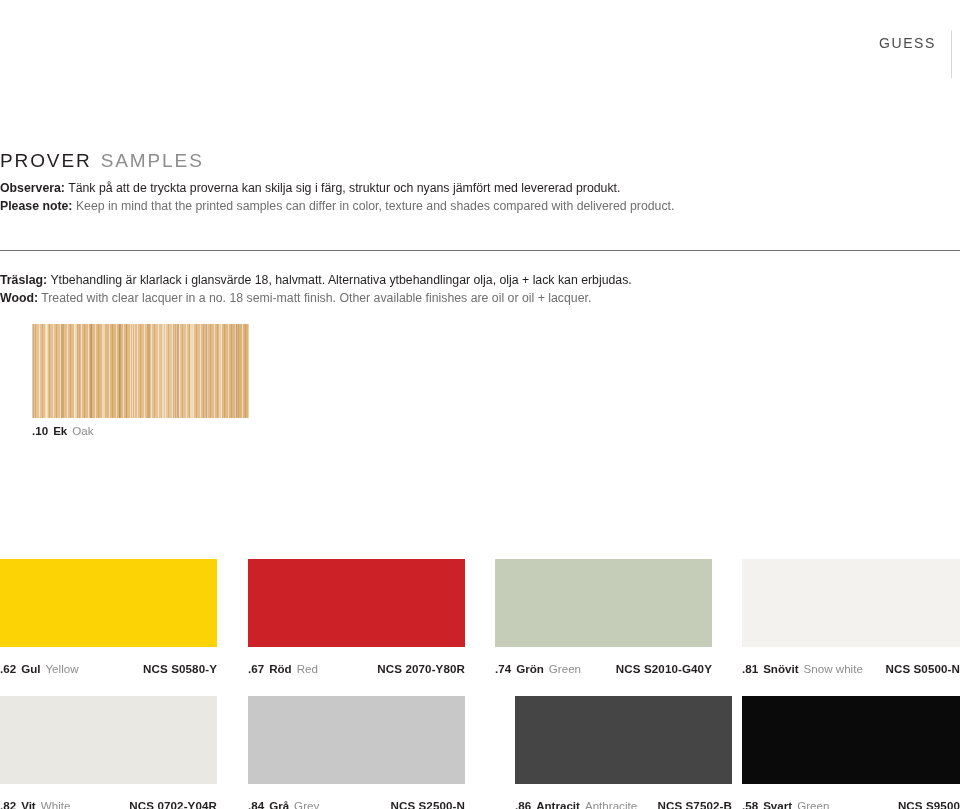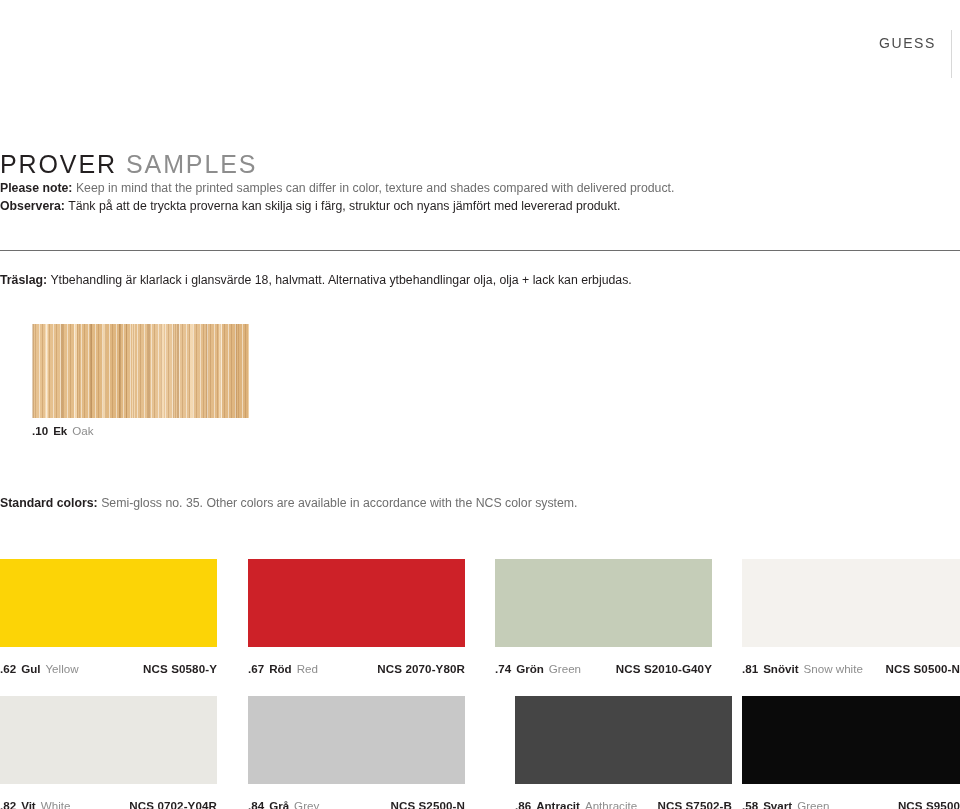--- a/index.html
+++ b/index.html
@@ -42,21 +42,21 @@
     width: 1px;
     height: 48px;
     background: #d8d8d8;
   }
 
   
   .section-title {
     position: absolute;
     left: 0;
     top: 150px;
-    font-size: 25px;
+    font-size: 19px;
     letter-spacing: 1.9px;
     white-space: nowrap;
   }
   .section-title .sv {
     color: #231f20;
     font-weight: 400;
   }
   .section-title .en {
     color: #8d8d8d;
     font-weight: 400;
@@ -202,52 +202,52 @@
   <div class="header-rule"></div>
   <div class="brand">GUESS</div>
 </div>
 
 <div class="section-title">
   <span class="sv">PROVER</span><span class="en">SAMPLES</span>
 </div>
 
 <div class="note note-prover">
   <span class="line">
+    <span class="lbl-sv">Observera:</span>
+    <span class="txt-sv">Tänk på att de tryckta proverna kan skilja sig i färg, struktur och nyans jämfört med levererad produkt.</span>
+  </span>
+  <span class="line">
     <span class="lbl-en">Please note:</span>
     <span class="txt-en">Keep in mind that the printed samples can differ in color, texture and shades compared with delivered product.</span>
-  </span>
-  <span class="line">
-    <span class="lbl-sv">Observera:</span>
-    <span class="txt-sv">Tänk på att de tryckta proverna kan skilja sig i färg, struktur och nyans jämfört med levererad produkt.</span>
   </span>
 </div>
 
 <div class="divider divider-top"></div>
 
 <div class="note note-wood">
   <span class="line">
     <span class="lbl-sv">Träslag:</span>
     <span class="txt-sv">Ytbehandling är klarlack i glansvärde 18, halvmatt. Alternativa ytbehandlingar olja, olja + lack kan erbjudas.</span>
   </span>
+  <span class="line">
+    <span class="lbl-en">Wood:</span>
+    <span class="txt-en">Treated with clear lacquer in a no. 18 semi-matt finish. Other available finishes are oil or oil + lacquer.</span>
+  </span>
 </div>
 
 <div class="swatch-row wood-row">
   <div class="swatch-cell" style="left:0px;margin-left:32px;">
     <div class="wood-box"></div>
     <div class="wood-label">
       <span class="code">.10</span><span class="name-sv">Ek</span><span class="name-en">Oak</span>
     </div>
   </div>
 </div>
 
 <div class="note note-colors">
-  <span class="line">
-    <span class="lbl-en">Standard colors:</span>
-    <span class="txt-en">Semi-gloss no. 35. Other colors are available in accordance with the NCS color system.</span>
-  </span>
 </div>
 
 <div class="swatch-row colors-row-1">
 
   <div class="swatch-cell" style="left:0px;">
     <div class="swatch-box" style="background-color: rgb(252, 212, 6);"></div>
     <div class="swatch-label">
       <span class="code">.62</span>
       <span class="name-sv">Gul</span>
       <span class="name-en">Yellow</span>

